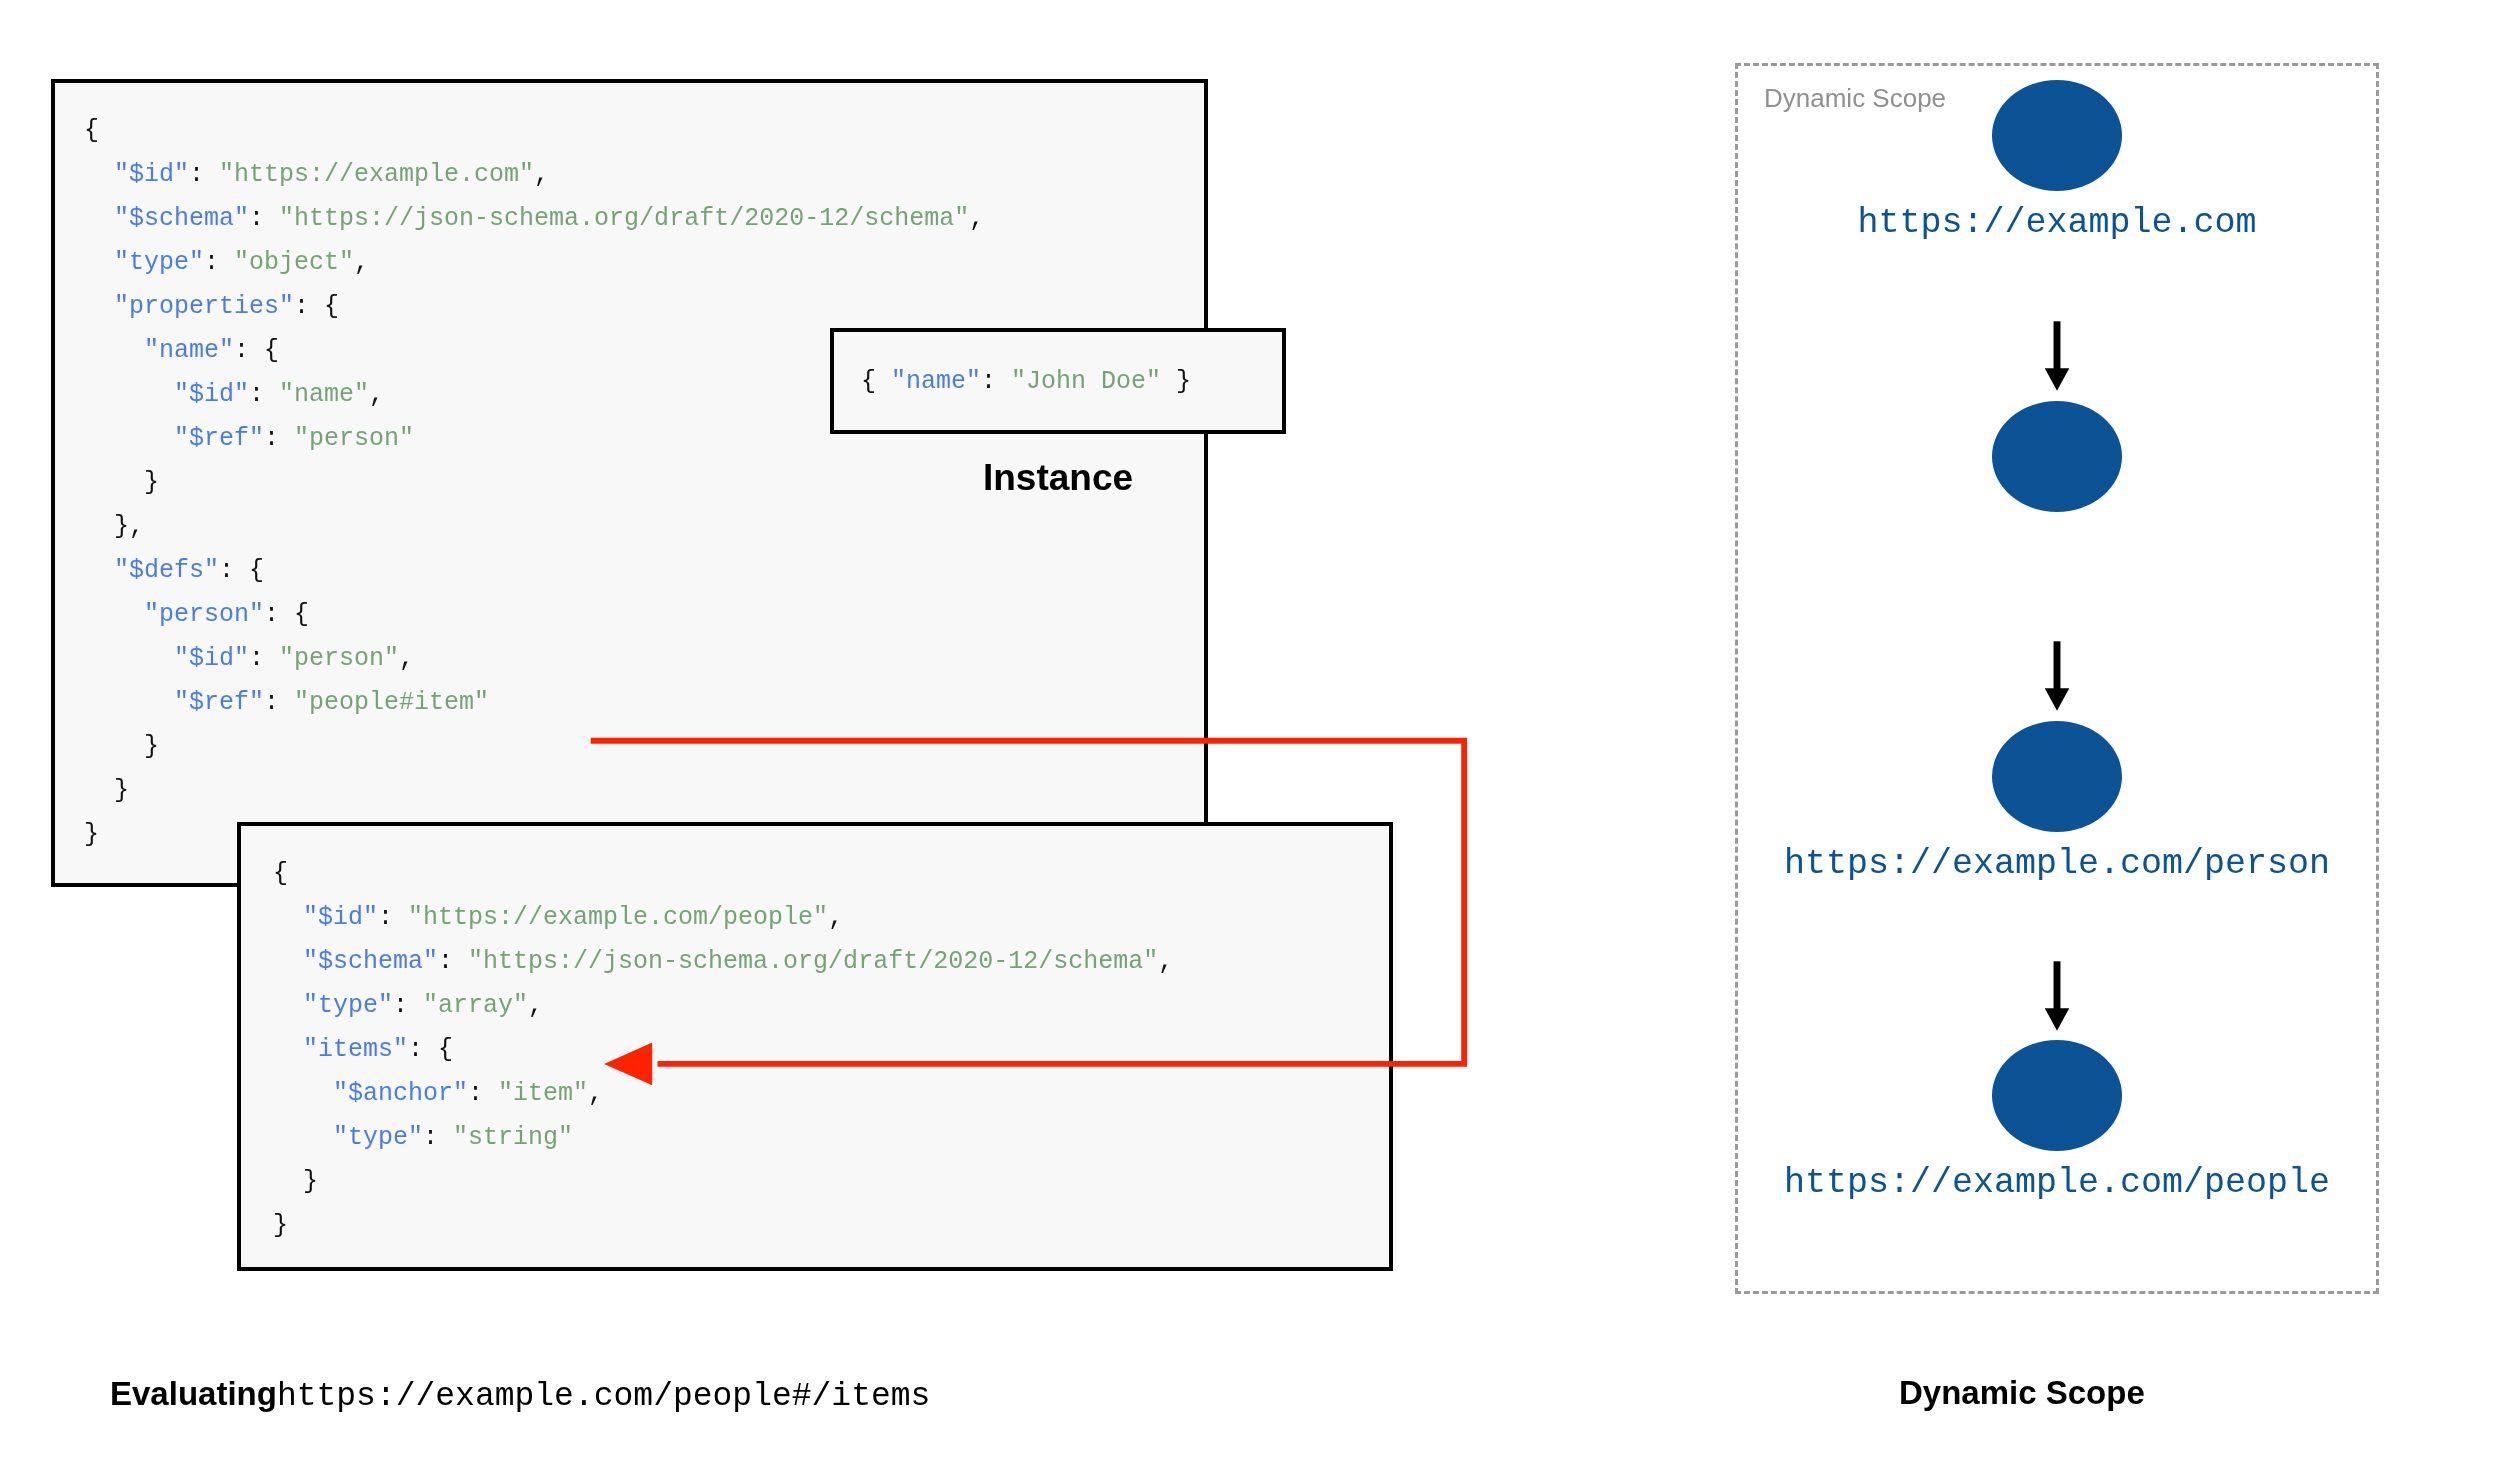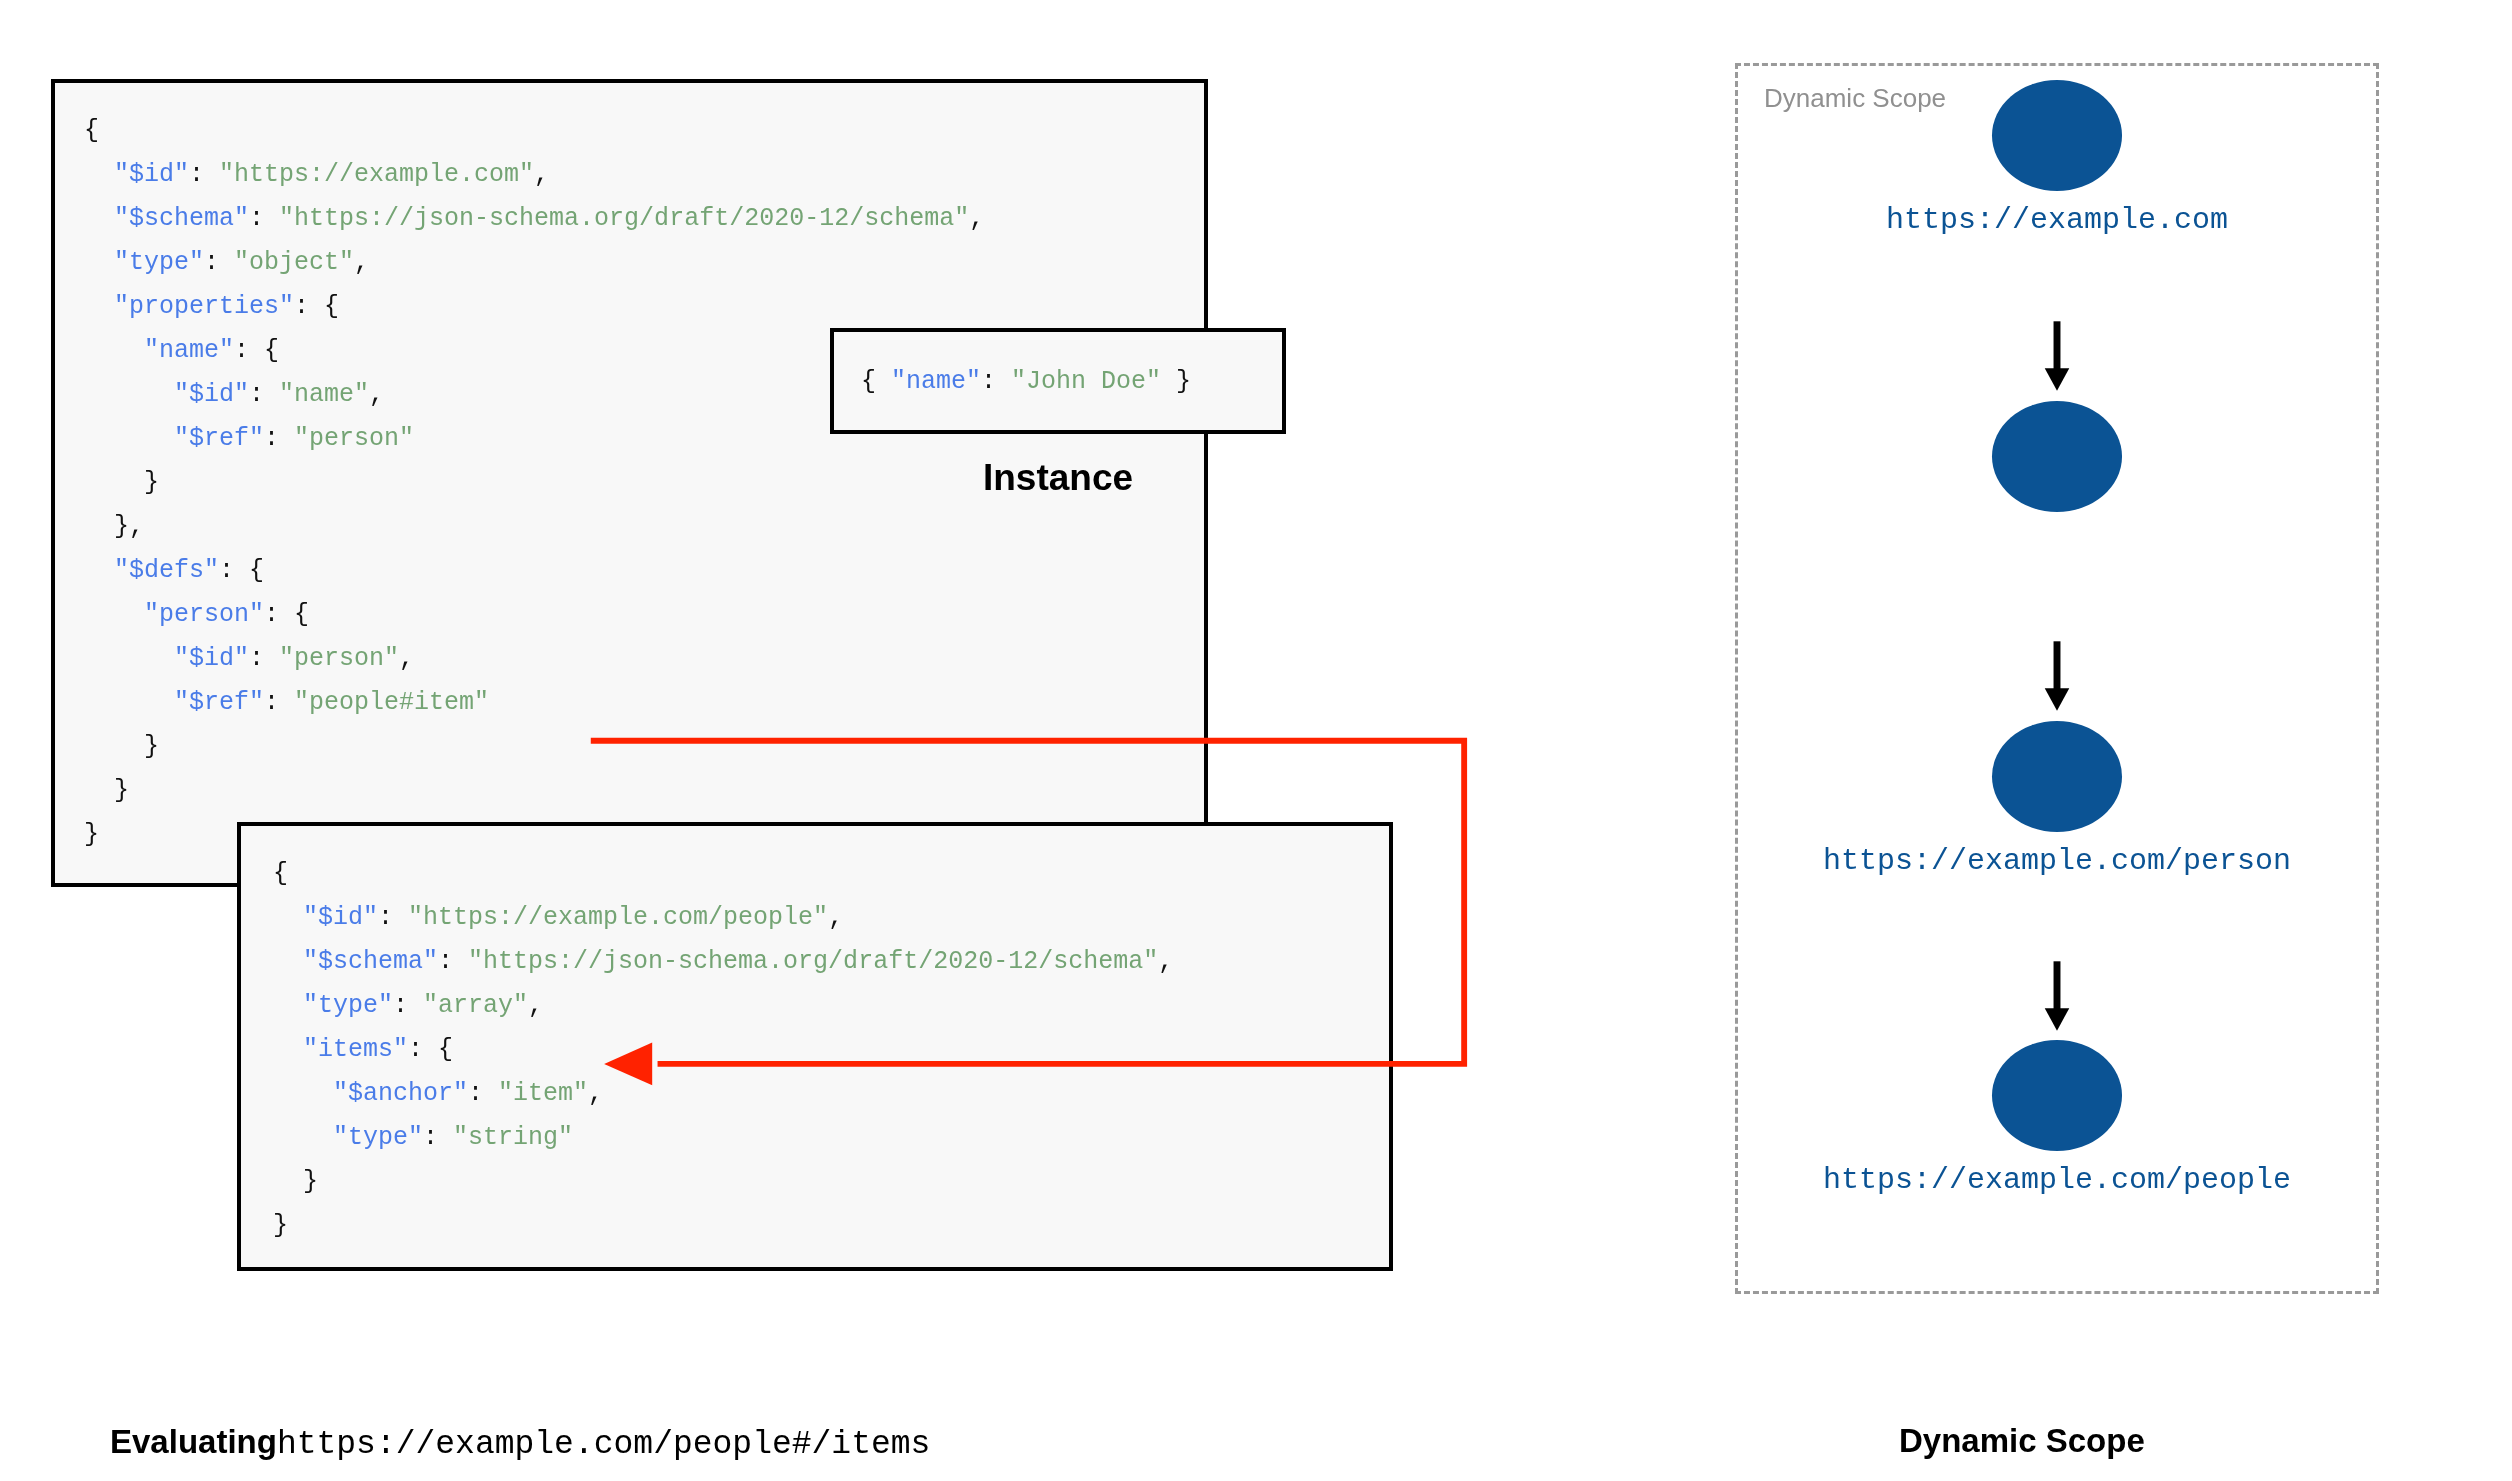--- a/index.html
+++ b/index.html
@@ -95,21 +95,20 @@
     z-index: 8;
     pointer-events: none;
   }
 
   
   .caption {
     position: absolute;
     font-size: 29px;
     color: #000000;
     white-space: nowrap;
-    margin-top: 48px;
   }
   #evaluating-caption {
     left: 110px;
     top: 1375px;
   }
   #evaluating-caption .cap-bold {
     font-family: "Liberation Sans", sans-serif;
     font-weight: bold;
     font-size: 33px;
   }
@@ -149,21 +148,21 @@
   }
   .scope-circle {
     width: 130px;
     height: 111px;
     border-radius: 50%;
     background: #0b5394;
     margin: 0 auto;
   }
   .scope-url {
     font-family: "Liberation Mono", "DejaVu Sans Mono", monospace;
-    font-size: 30px;
+    font-size: 35px;
     color: #0b5394;
     margin-top: 11.8px;
     white-space: nowrap;
   }
   .scope-arrow {
     position: absolute;
     left: 1735px;
     width: 644px;
     text-align: center;
   }

